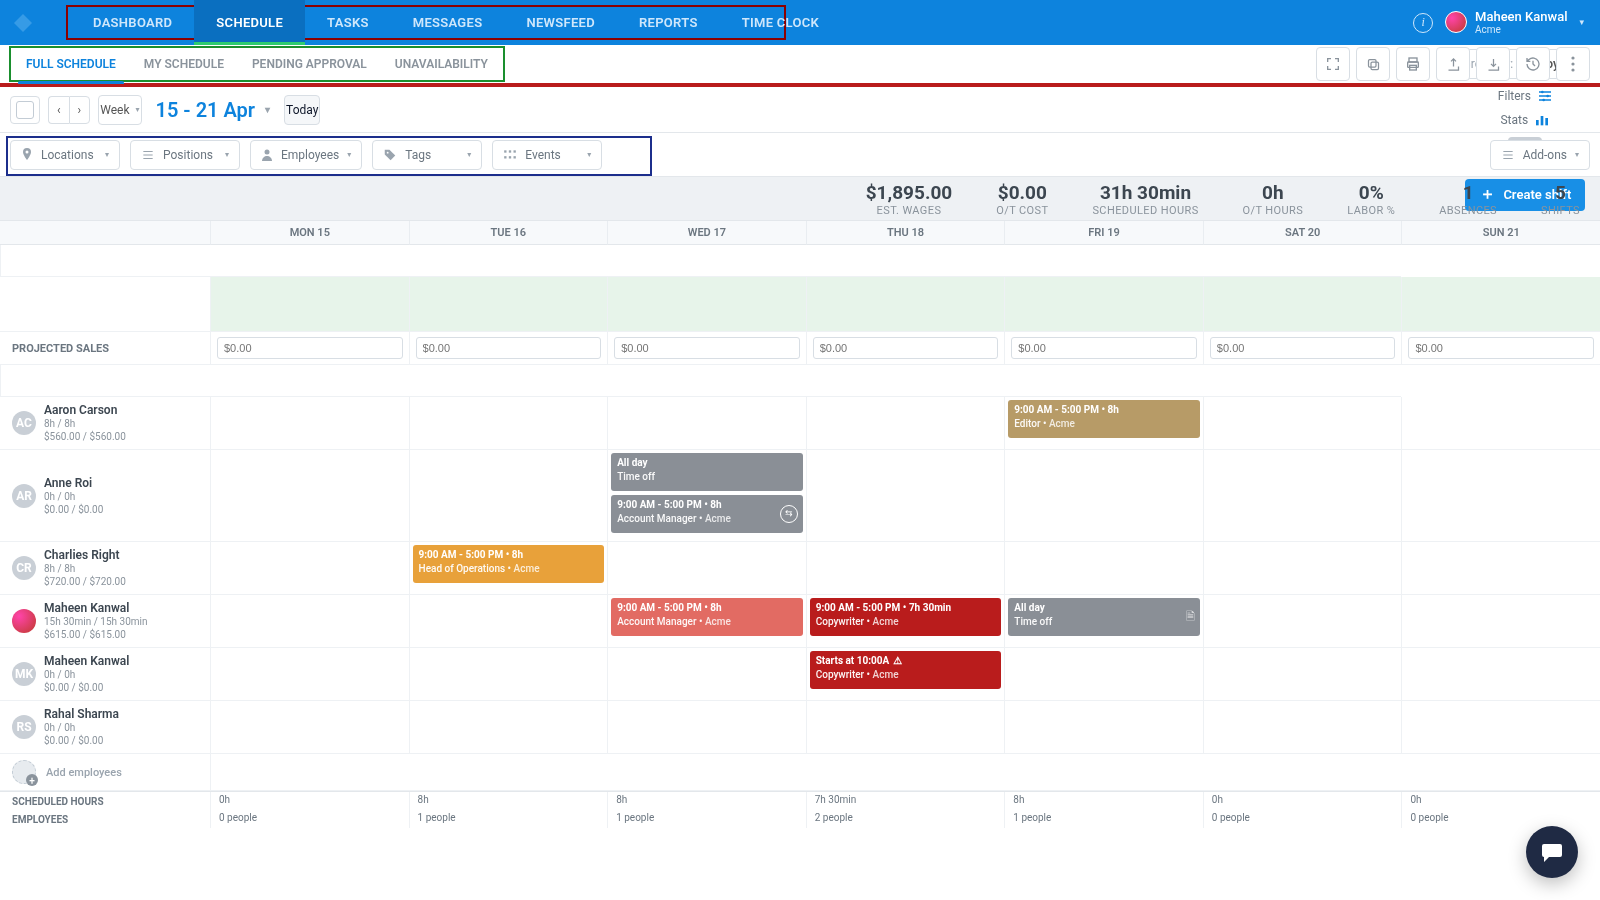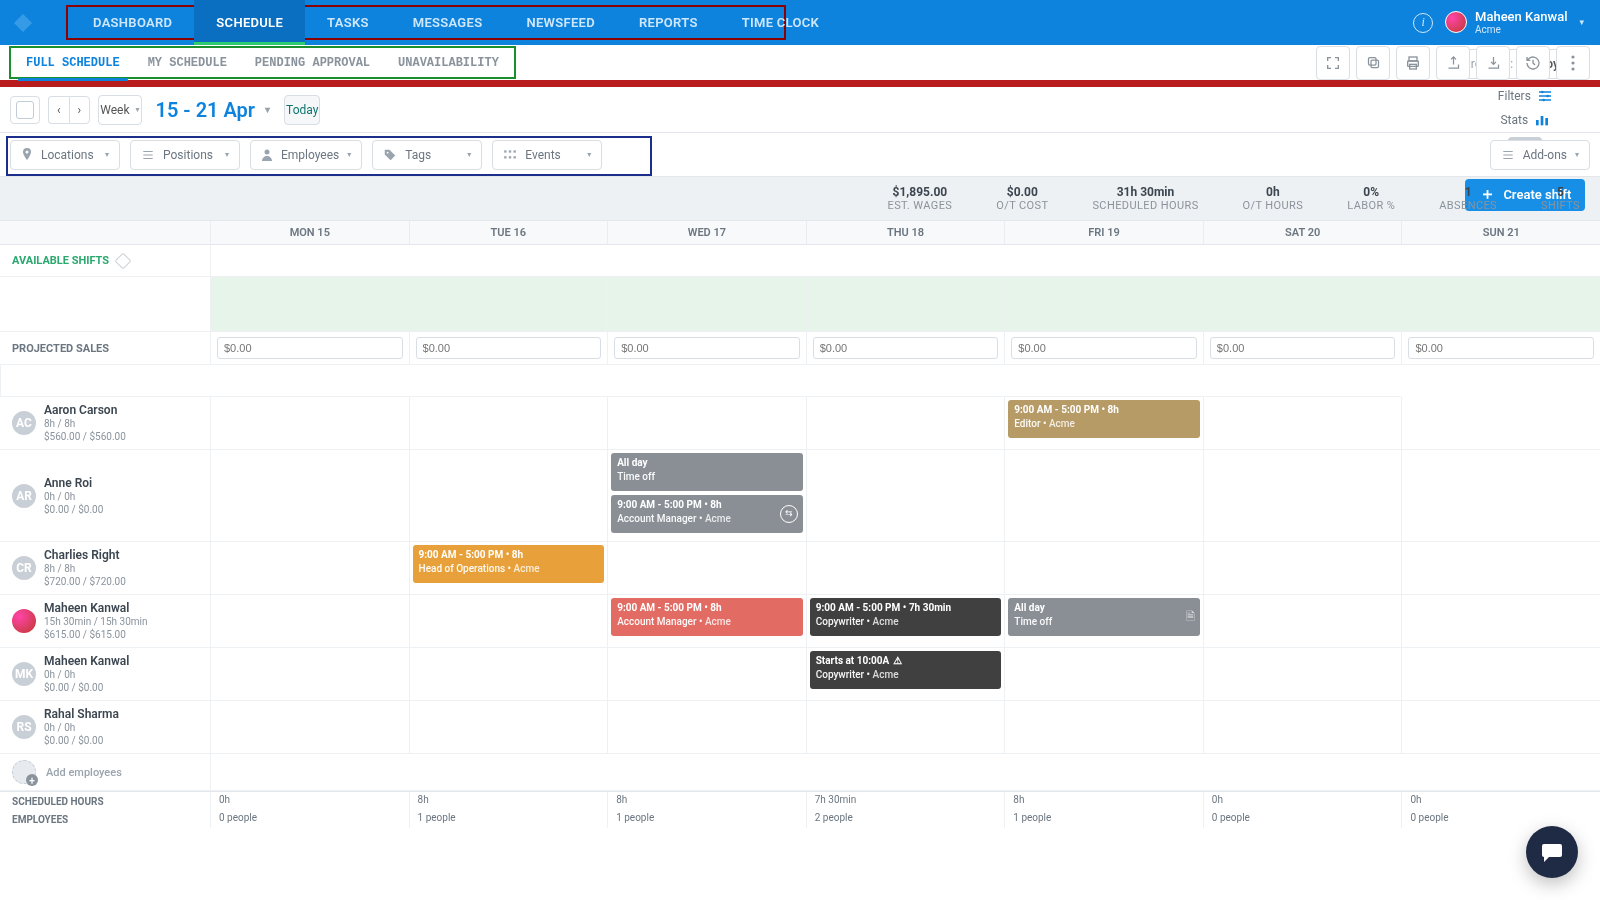--- a/index.html
+++ b/index.html
@@ -63,25 +63,24 @@
     border:1.5px solid #fff;
   }
   .user-block { display:flex;align-items:center;gap:8px;cursor:pointer;}
   .user-text { line-height:1.1; }
   .user-name { font-size:13px;font-weight:500;}
   .user-org { font-size:10px;color:#cfe7fb;}
   .user-caret { color:#cfe7fb;font-size:9px;margin-left:4px;}
 
   
   .subtabs-bar {
-    height:42px; border-bottom:7px solid #b91c1c;
+    height:42px; border-bottom:4px solid #b91c1c;
     display:flex;align-items:stretch;
     padding-left:8px; padding-right:10px;
     position:relative;
-    font-family:Liberation Mono, monospace;
   }
   .subtabs-group{
     position:relative; display:flex;align-items:stretch;
     outline:2px solid #1a8f2e; outline-offset:-3px;
     padding:0 4px;
   }
   .subtab {
     padding:0 14px; display:flex;align-items:center;
     font-size:12px;font-weight:600;color:#8a939c;cursor:pointer;position:relative;
   }
@@ -144,21 +143,21 @@
     padding:4px 10px;gap:8px;color:#6b7680;font-size:12px;cursor:pointer;background:#fff;
   }
   .chip .caret{margin-left:auto;font-size:8px;color:#9aa4ae;}
   .chip.fixed{min-width:110px;}
   .addons{margin-left:auto;}
   .summary-wrap{
     height:44px;background:#eef1f4;border-bottom:1px solid #e3e7eb;
     display:flex;align-items:center;justify-content:flex-end;padding-right:20px;gap:44px;
   }
   .metric{ text-align:center;}
-  .metric .val{font-weight:700;color:#3c4650;font-size:12px;}
+  .metric .val{font-weight:700;color:#3c4650;font-size:19px;}
   .metric .lab{font-size:11px;color:#8a939c;letter-spacing:.4px;}
 
   
   .grid{
     display:grid;grid-template-columns: 210px repeat(7, 1fr);
   }
   .day-head{background:#f7f9fb;border-bottom:1px solid #e3e7eb;height:24px;display:flex;align-items:center;justify-content:center;
     font-size:11px;font-weight:600;color:#6b7680;border-left:1px solid #e9edf1;}
   .left-head{background:#f7f9fb;border-bottom:1px solid #e3e7eb;}
 
@@ -194,21 +193,21 @@
     border-radius:3px;padding:4px 6px;color:#fff;font-size:10px;line-height:1.25;
     display:flex;flex-direction:column;gap:1px;position:relative;
   }
   .shift .t1{font-weight:700;}
   .shift .t2{font-weight:500;opacity:.95;}
   .shift .loc{opacity:.85;}
   .shift.tan{background:#b79b67;}
   .shift.gray{background:#8a8f96;}
   .shift.orange{background:#e8a13a;}
   .shift.red{background:#e26b63;}
-  .shift.purple{background:#404040;}
+  .shift.purple{background:#b91c1c;}
   .shift.lock{background:#8a8f96;}
   .shift .badge{
     position:absolute;right:5px;top:50%;transform:translateY(-50%);
     width:18px;height:18px;border:1.5px solid #fff;border-radius:50%;
     display:flex;align-items:center;justify-content:center;font-size:9px;
   }
   .shift .note{
     position:absolute;right:5px;top:50%;transform:translateY(-50%);
     font-size:11px;opacity:.8;
   }
@@ -329,21 +328,21 @@
     <div class="btn small">›</div>
   </div>
   <div class="btn">
     <span>Week</span>
     <span class="caret">▾</span>
   </div>
   <div class="date-range">
     <span>15 - 21 Apr</span>
     <span class="caret">▾</span>
   </div>
-  <div class="btn" style="background:#f5f7f9;color:#0f766e;">Today</div>
+  <div class="btn" style="background:#f5f7f9;color:#0f172a;">Today</div>
 
   <div class="toolbar-right">
     <div class="btn">
       <svg width="14" height="14" viewBox="0 0 24 24">
           <path fill="none" stroke="#8a939c" stroke-width="2" d="M4 20l16-16M14 4l6 6"></path>
         </svg>
       <span>Auto</span>
       <span class="caret">▾</span>
     </div>
     <div class="btn">
@@ -469,24 +468,20 @@
   <div class="day-head">MON 15</div>
   <div class="day-head">TUE 16</div>
   <div class="day-head">WED 17</div>
   <div class="day-head">THU 18</div>
   <div class="day-head">FRI 19</div>
   <div class="day-head">SAT 20</div>
   <div class="day-head">SUN 21</div>
 </div>
 
 <div class="grid">
-  <div class="row-label green">
-    <span>AVAILABLE SHIFTS</span>
-      <span class="pin"></span>
-  </div>
   <div class="cell" style="grid-column: span 7;border-left:1px solid #eef1f4;"></div>
 </div>
 <div class="grid">
   <div class="row-label" style="background:#fff;"></div>
   <div class="cell avail-cell"></div>
   <div class="cell avail-cell"></div>
   <div class="cell avail-cell"></div>
   <div class="cell avail-cell"></div>
   <div class="cell avail-cell"></div>
   <div class="cell avail-cell"></div>

